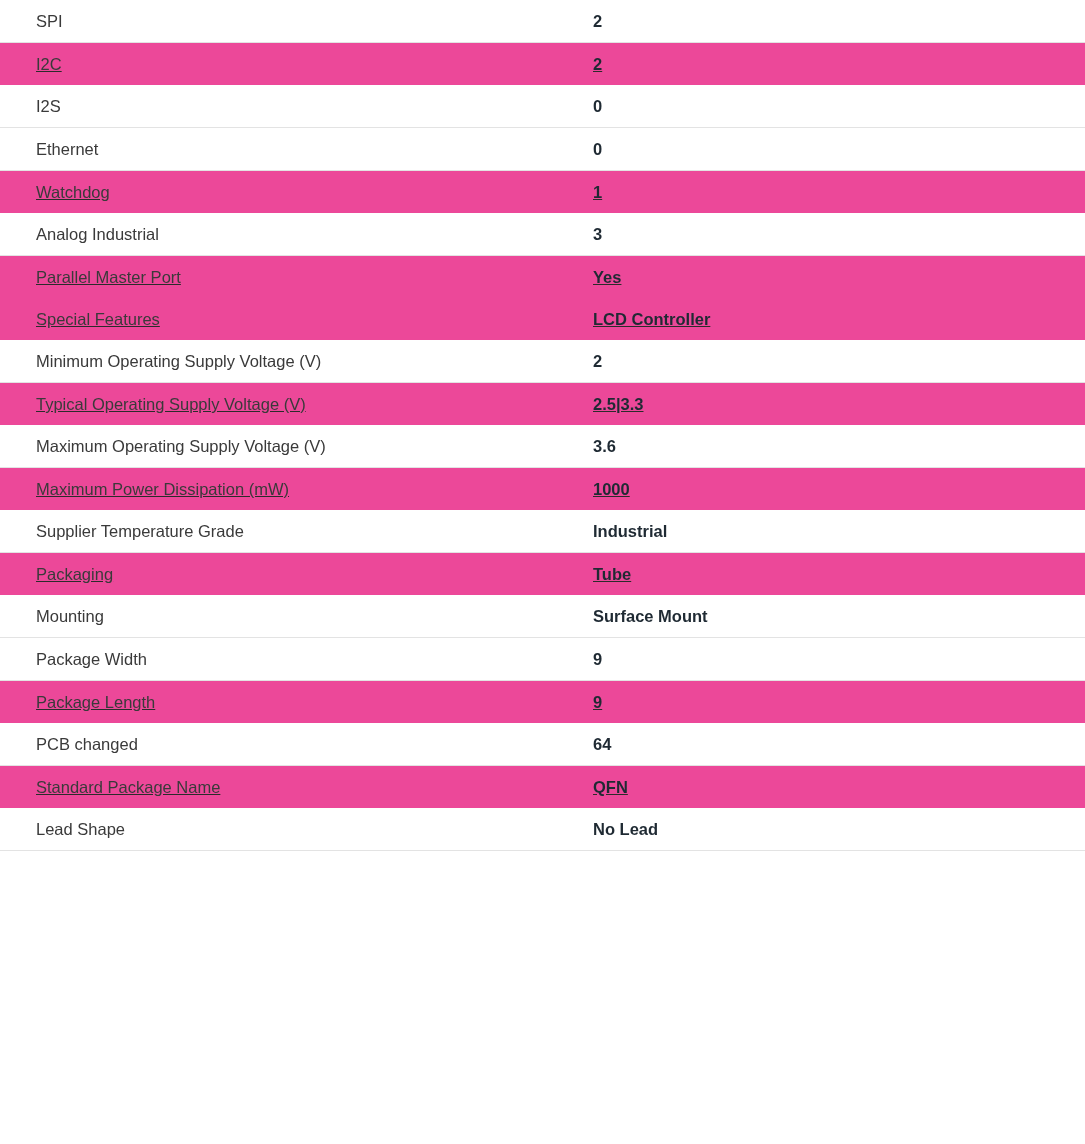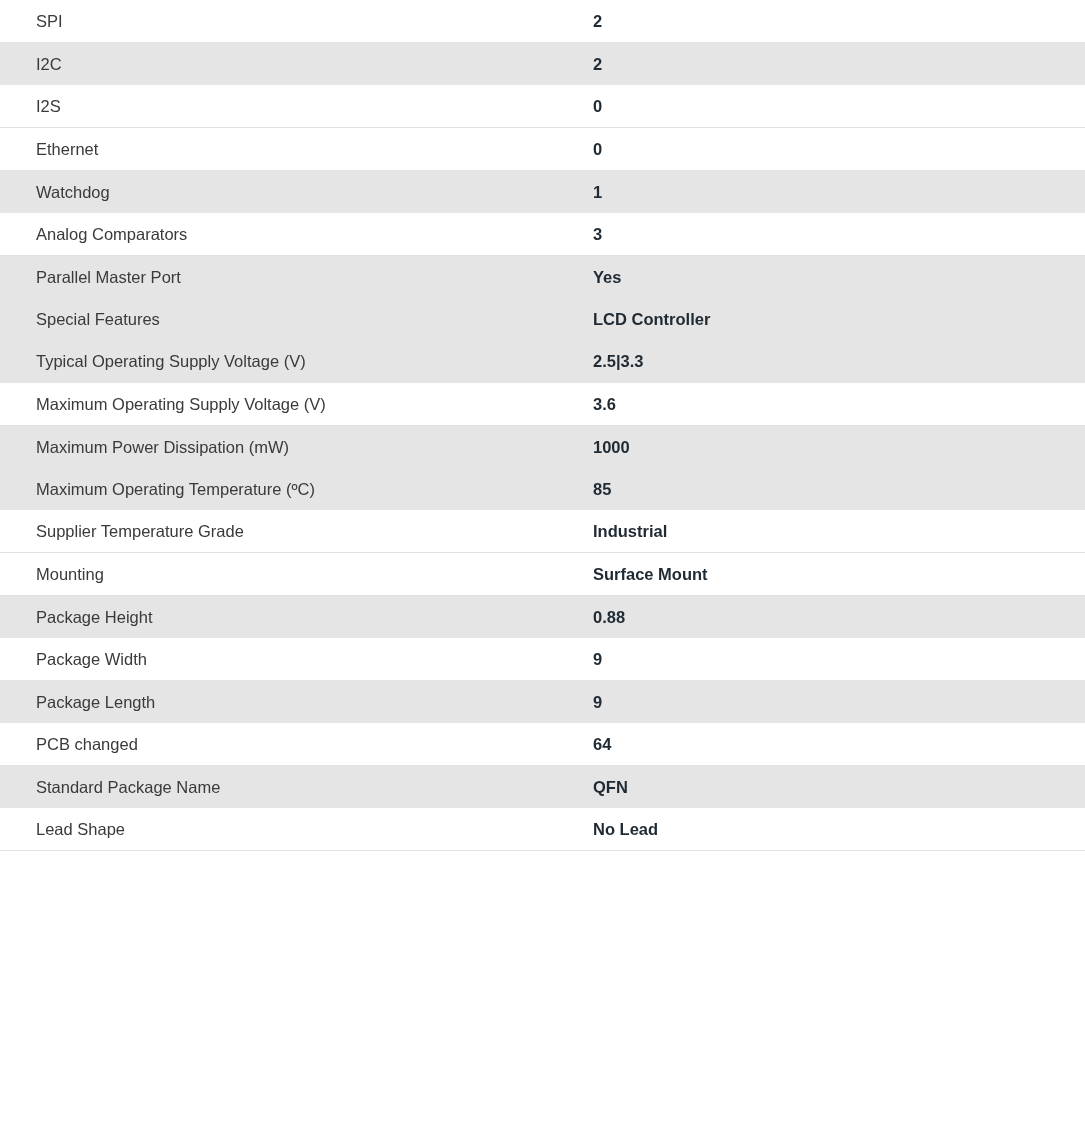--- a/index.html
+++ b/index.html
@@ -19,21 +19,22 @@
     table-layout: fixed;
   }
   .spec-table tr {
     height: 42.5px;
     margin-top: 32px;
   }
   .spec-table tr.odd {
     background: #ffffff;
   }
   .spec-table tr.even {
-    background: #e5e5e5;
+    background: #ec4899;
+    text-decoration: underline;
   }
   .spec-table td {
     padding: 0 0 0 36px;
     vertical-align: middle;
     font-size: 16.5px;
     line-height: 22px;
     border: none;
   }
   .spec-table td.label {
     width: 529px;
@@ -84,77 +85,77 @@
           <span class="inner">0</span>
         </td>
       </tr>
       <tr class="even">
         <td class="label">Watchdog</td>
         <td class="value">
           <span class="inner">1</span>
         </td>
       </tr>
       <tr class="odd">
-        <td class="label">Analog Comparators</td>
+        <td class="label">Analog Industrial</td>
         <td class="value">
           <span class="inner">3</span>
         </td>
       </tr>
       <tr class="even">
         <td class="label">Parallel Master Port</td>
         <td class="value">
           <span class="inner">Yes</span>
         </td>
       </tr>
       <tr class="even">
         <td class="label">Special Features</td>
         <td class="value">
           <span class="inner">LCD Controller</span>
+        </td>
+      </tr>
+      <tr class="odd">
+        <td class="label">Minimum Operating Supply Voltage (V)</td>
+        <td class="value">
+          <span class="inner">2</span>
         </td>
       </tr>
       <tr class="even">
         <td class="label">Typical Operating Supply Voltage (V)</td>
         <td class="value">
           <span class="inner">2.5|3.3</span>
         </td>
       </tr>
       <tr class="odd">
         <td class="label">Maximum Operating Supply Voltage (V)</td>
         <td class="value">
           <span class="inner">3.6</span>
         </td>
       </tr>
       <tr class="even">
         <td class="label">Maximum Power Dissipation (mW)</td>
         <td class="value">
           <span class="inner">1000</span>
         </td>
       </tr>
-      <tr class="even">
-        <td class="label">Maximum Operating Temperature (ºC)</td>
-        <td class="value">
-          <span class="inner">85</span>
-        </td>
-      </tr>
       <tr class="odd">
         <td class="label">Supplier Temperature Grade</td>
         <td class="value">
           <span class="inner">Industrial</span>
         </td>
       </tr>
+      <tr class="even">
+        <td class="label">Packaging</td>
+        <td class="value">
+          <span class="inner">Tube</span>
+        </td>
+      </tr>
       <tr class="odd">
         <td class="label">Mounting</td>
         <td class="value">
           <span class="inner">Surface Mount</span>
-        </td>
-      </tr>
-      <tr class="even">
-        <td class="label">Package Height</td>
-        <td class="value">
-          <span class="inner">0.88</span>
         </td>
       </tr>
       <tr class="odd">
         <td class="label">Package Width</td>
         <td class="value">
           <span class="inner">9</span>
         </td>
       </tr>
       <tr class="even">
         <td class="label">Package Length</td>

